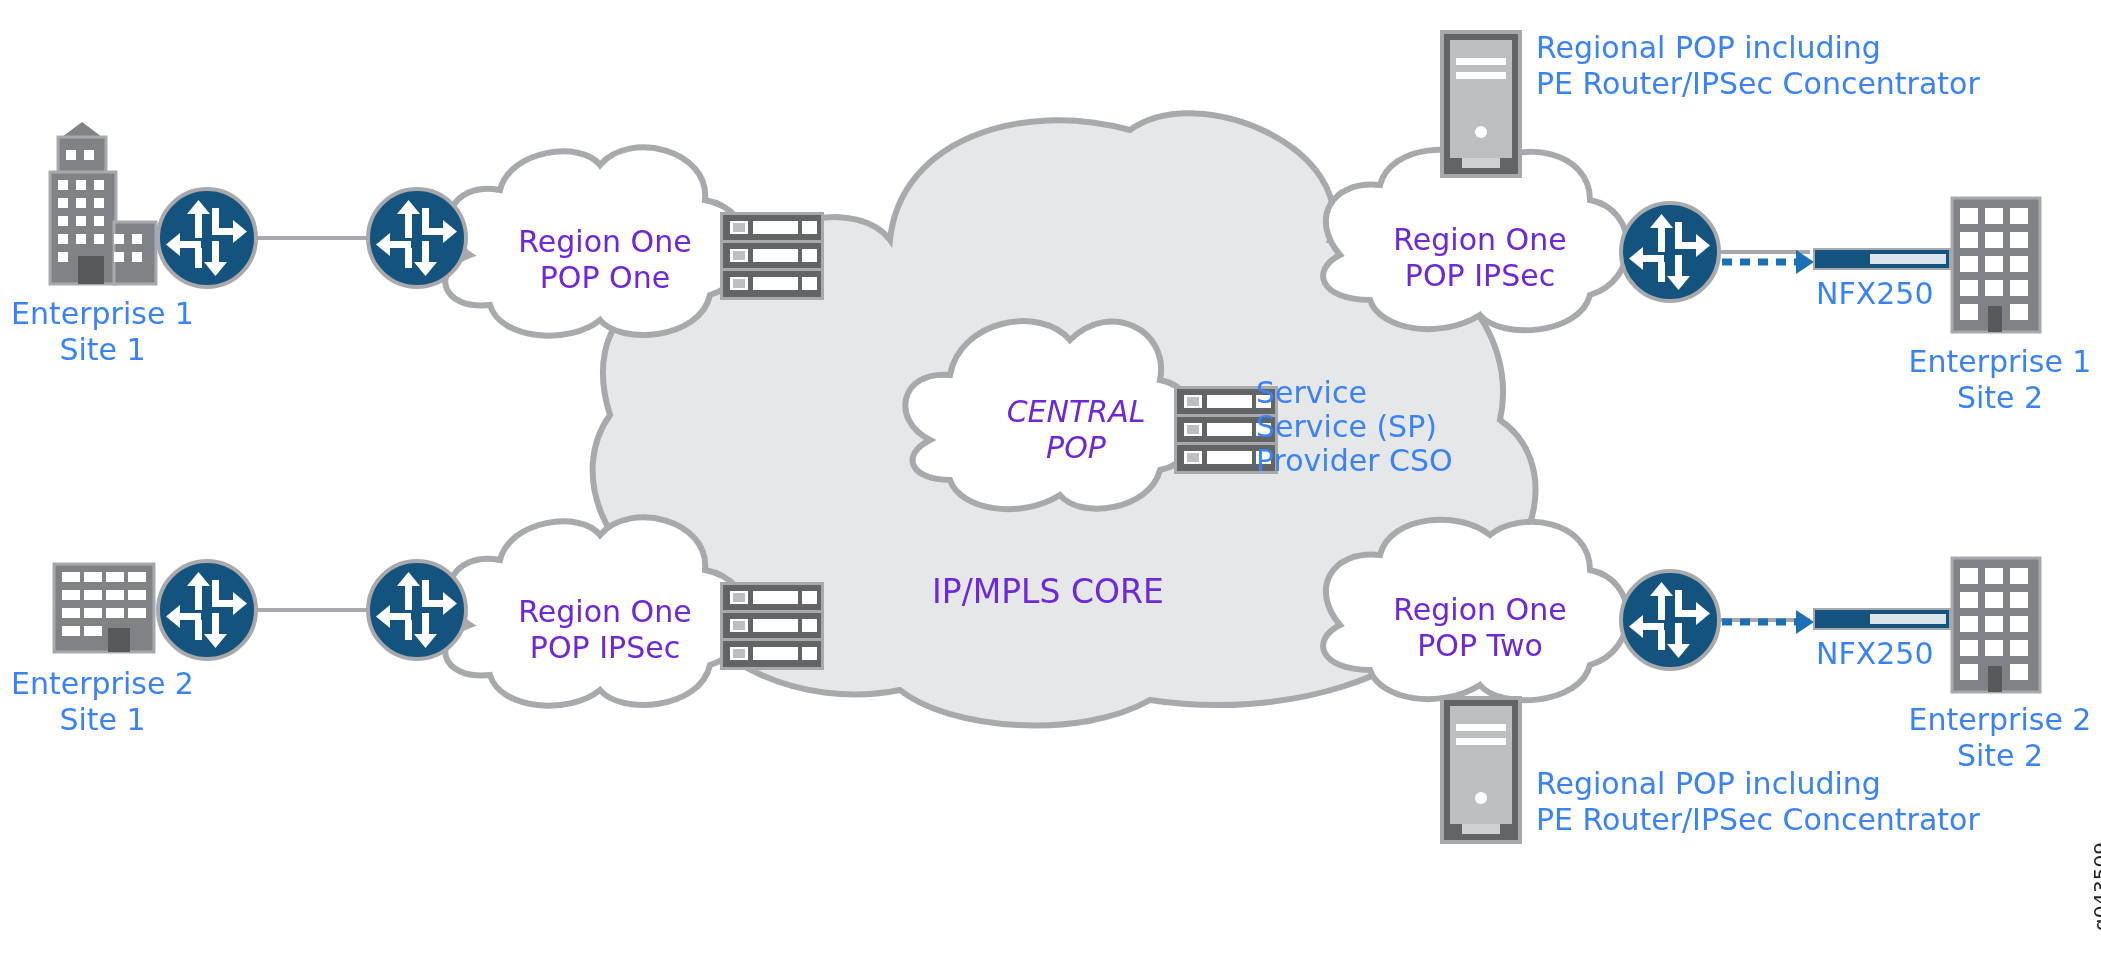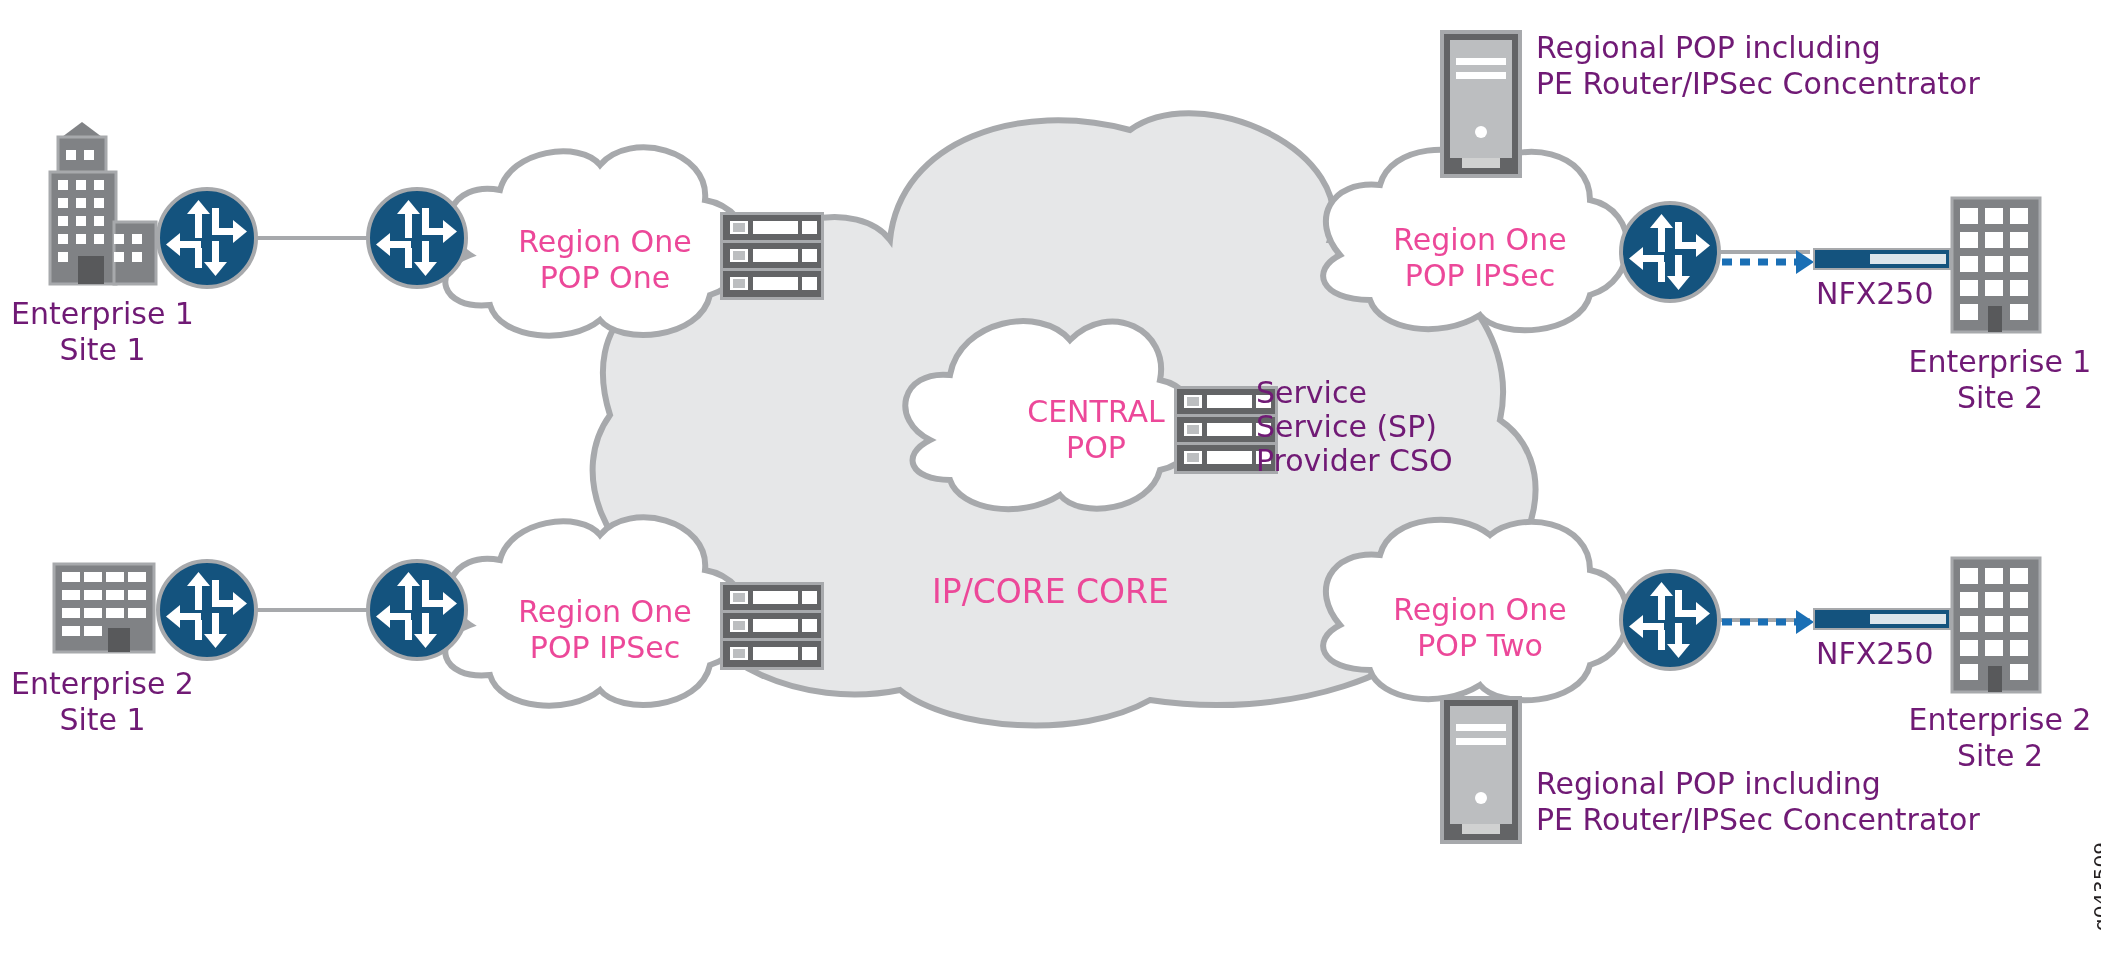--- a/index.html
+++ b/index.html
@@ -1,20 +1,20 @@
 <!DOCTYPE html>
 <html><head>
 <meta charset="utf-8">
 <style>
   html,body{margin:0;padding:0;background:#ffffff;}
   body{width:2101px;height:976px;position:relative;overflow:hidden;font-family:"DejaVu Sans","Liberation Sans",sans-serif;}
   svg{position:absolute;left:0;top:0;}
-  .lbl{position:absolute;color:#701a75;font-size:30px;line-height:36px;white-space:nowrap;}
+  .lbl{position:absolute;color:#3b82f6;font-size:30px;line-height:36px;white-space:nowrap;}
   .ctr{text-align:center;}
-  .blue{color:#ec4899;}
+  .blue{color:#6d28d9;}
   .fig{position:absolute;right:12px;top:842px;font-size:20px;color:#231f20;transform:rotate(-90deg);transform-origin:right top;white-space:nowrap;}
 </style>
 </head>
 <body>
 
 <svg width="2101" height="976" viewBox="0 0 2101 976">
   <defs>
     <g id="router">
       <circle r="49" fill="#14537e" stroke="#a7a9ac" stroke-width="4"></circle>
       <g fill="#ffffff">
@@ -221,25 +221,25 @@
     <div>POP IPSec</div>
   </div>
 <div class="lbl ctr blue" style="left:1375px;top:222px;width:210px;">
     <div>Region One</div>
     <div>POP IPSec</div>
   </div>
 <div class="lbl ctr blue" style="left:1375px;top:592px;width:210px;">
     <div>Region One</div>
     <div>POP Two</div>
   </div>
-<div class="lbl ctr blue" style="left:996px;top:394px;width:200px;">
+<div class="lbl ctr blue" style="left:976px;top:394px;width:200px;font-style:italic;">
     <div>CENTRAL</div>
     <div>POP</div>
   </div>
-<div class="lbl blue" style="left:932px;top:574px;font-size:33px;">IP/CORE CORE</div>
+<div class="lbl blue" style="left:932px;top:574px;font-size:33px;">IP/MPLS CORE</div>
 
 <div class="lbl" style="left:1256px;top:376px;line-height:34px;">
     <div>Service</div>
     <div>Service (SP)</div>
     <div>Provider CSO</div>
   </div>
 
 <div class="lbl" style="left:1536px;top:30px;">
     <div>Regional POP including</div>
     <div>PE Router/IPSec Concentrator</div>

